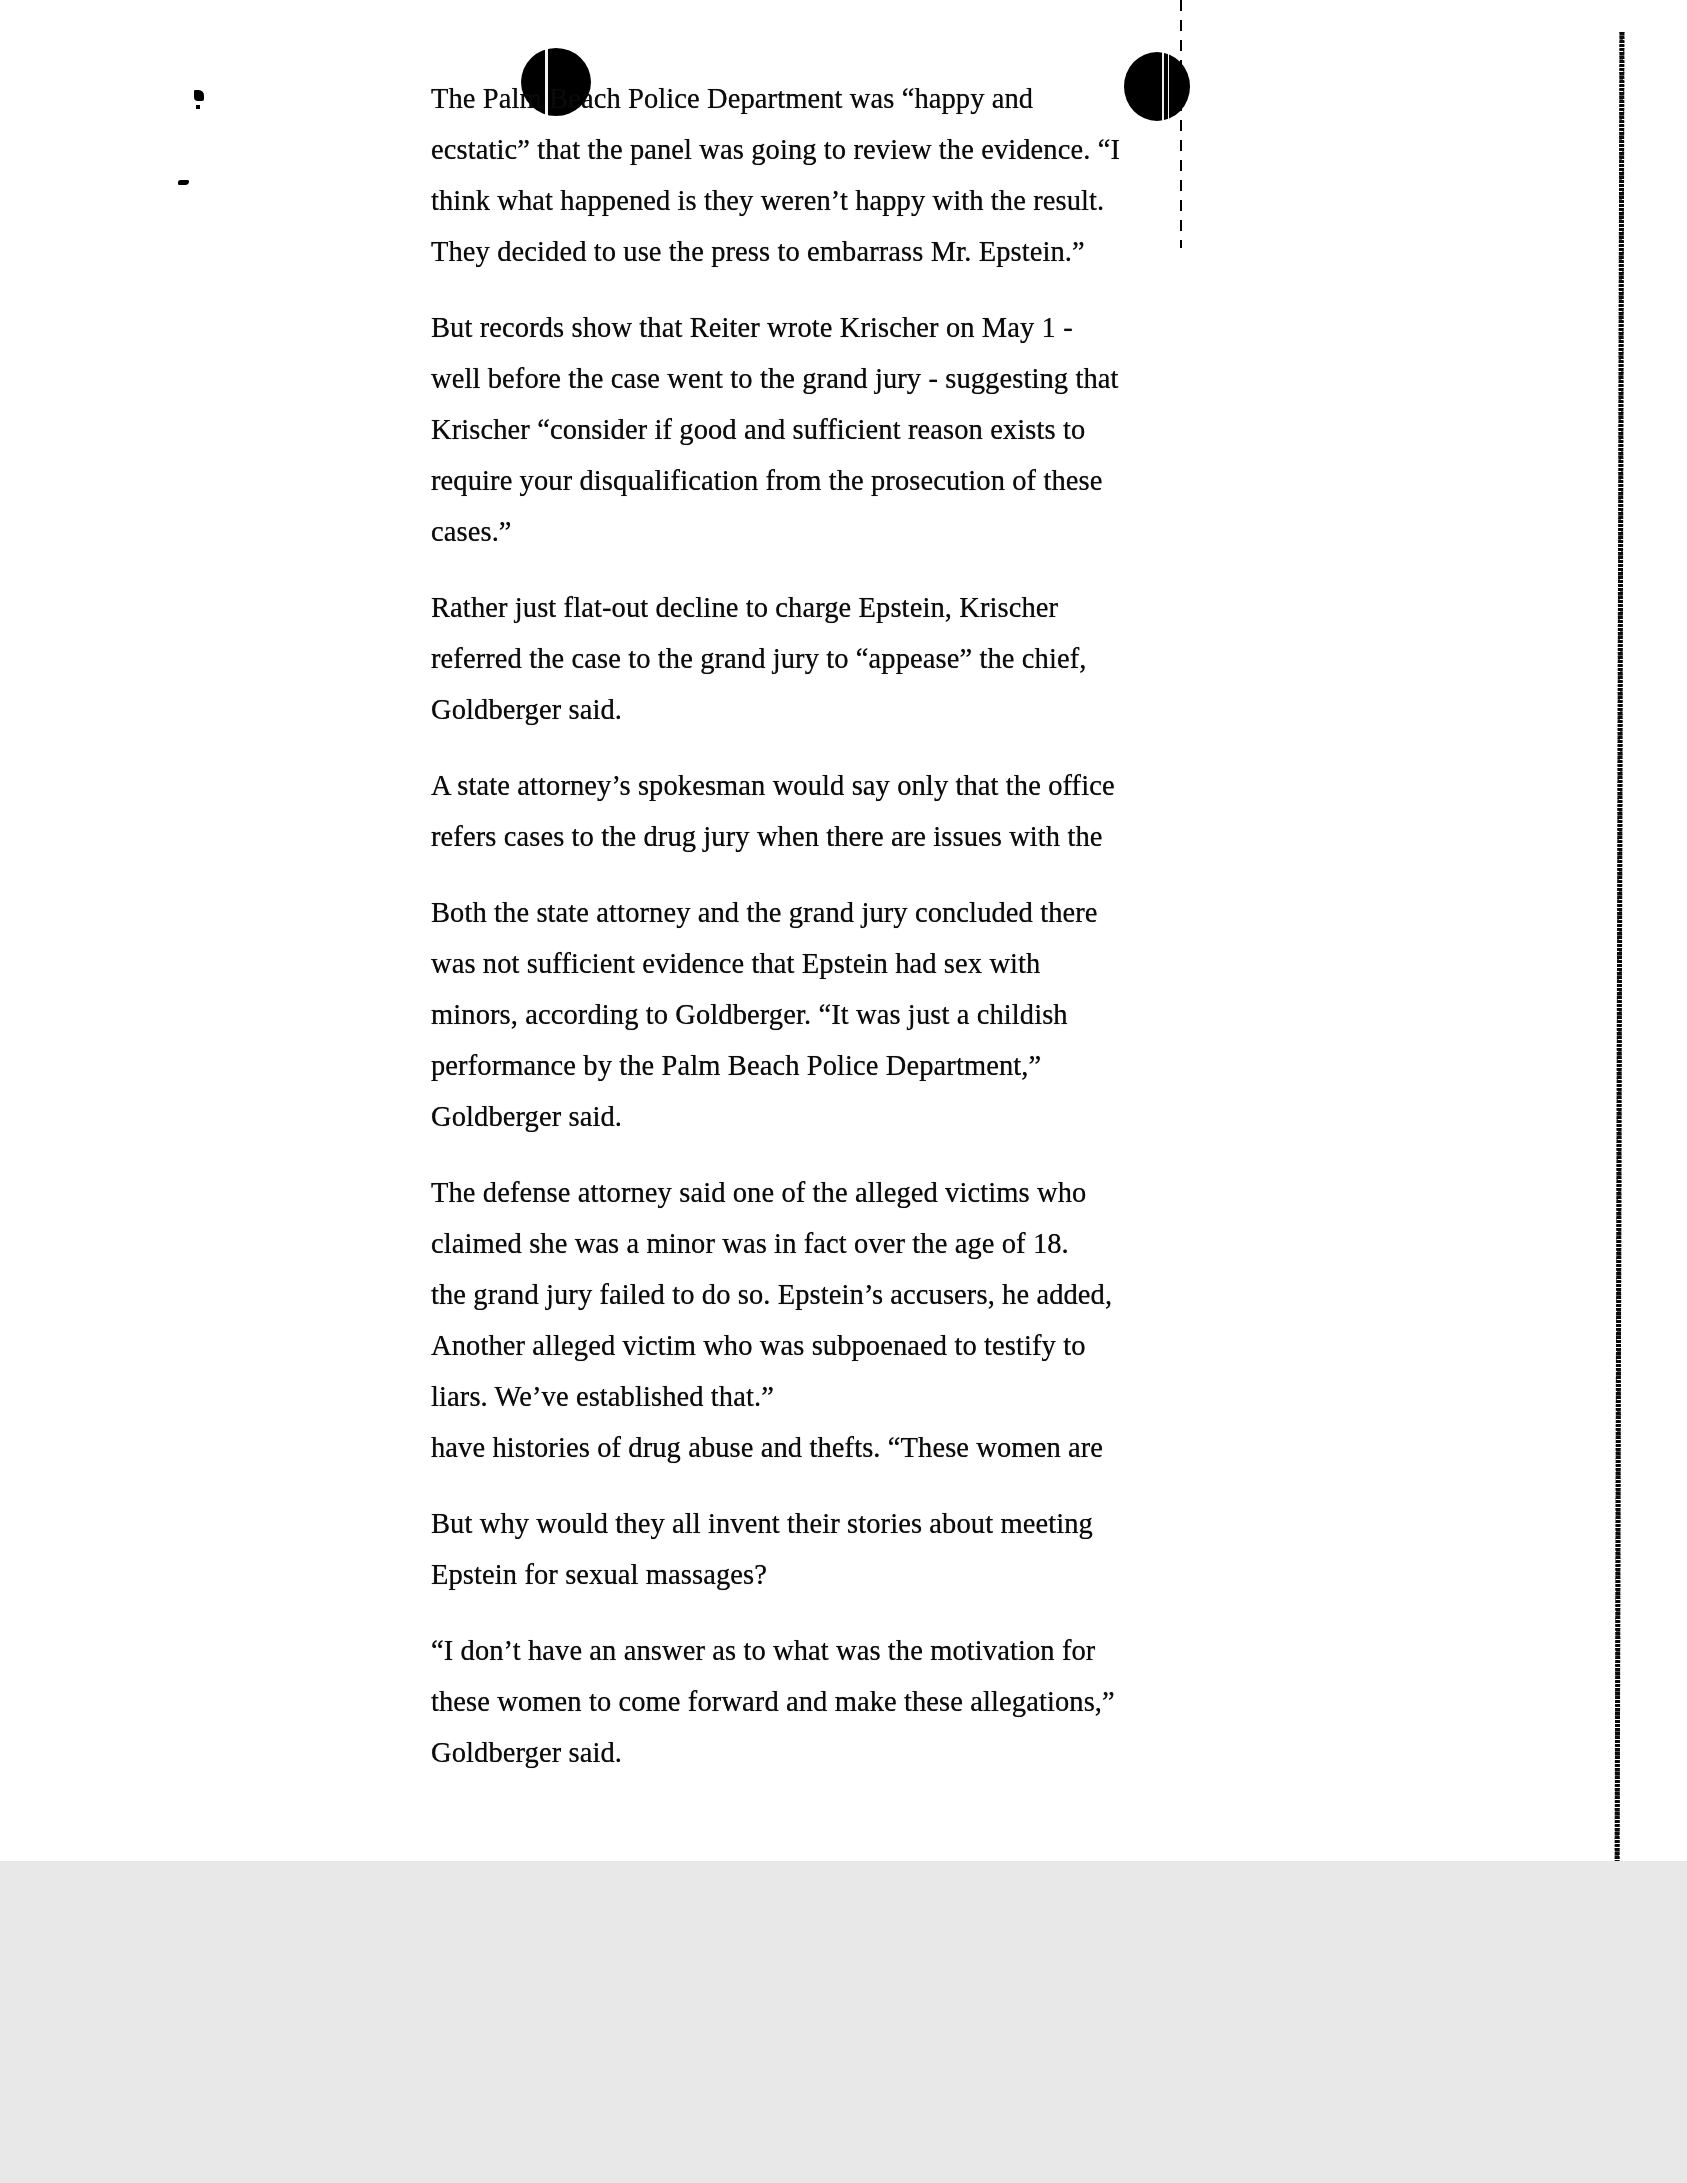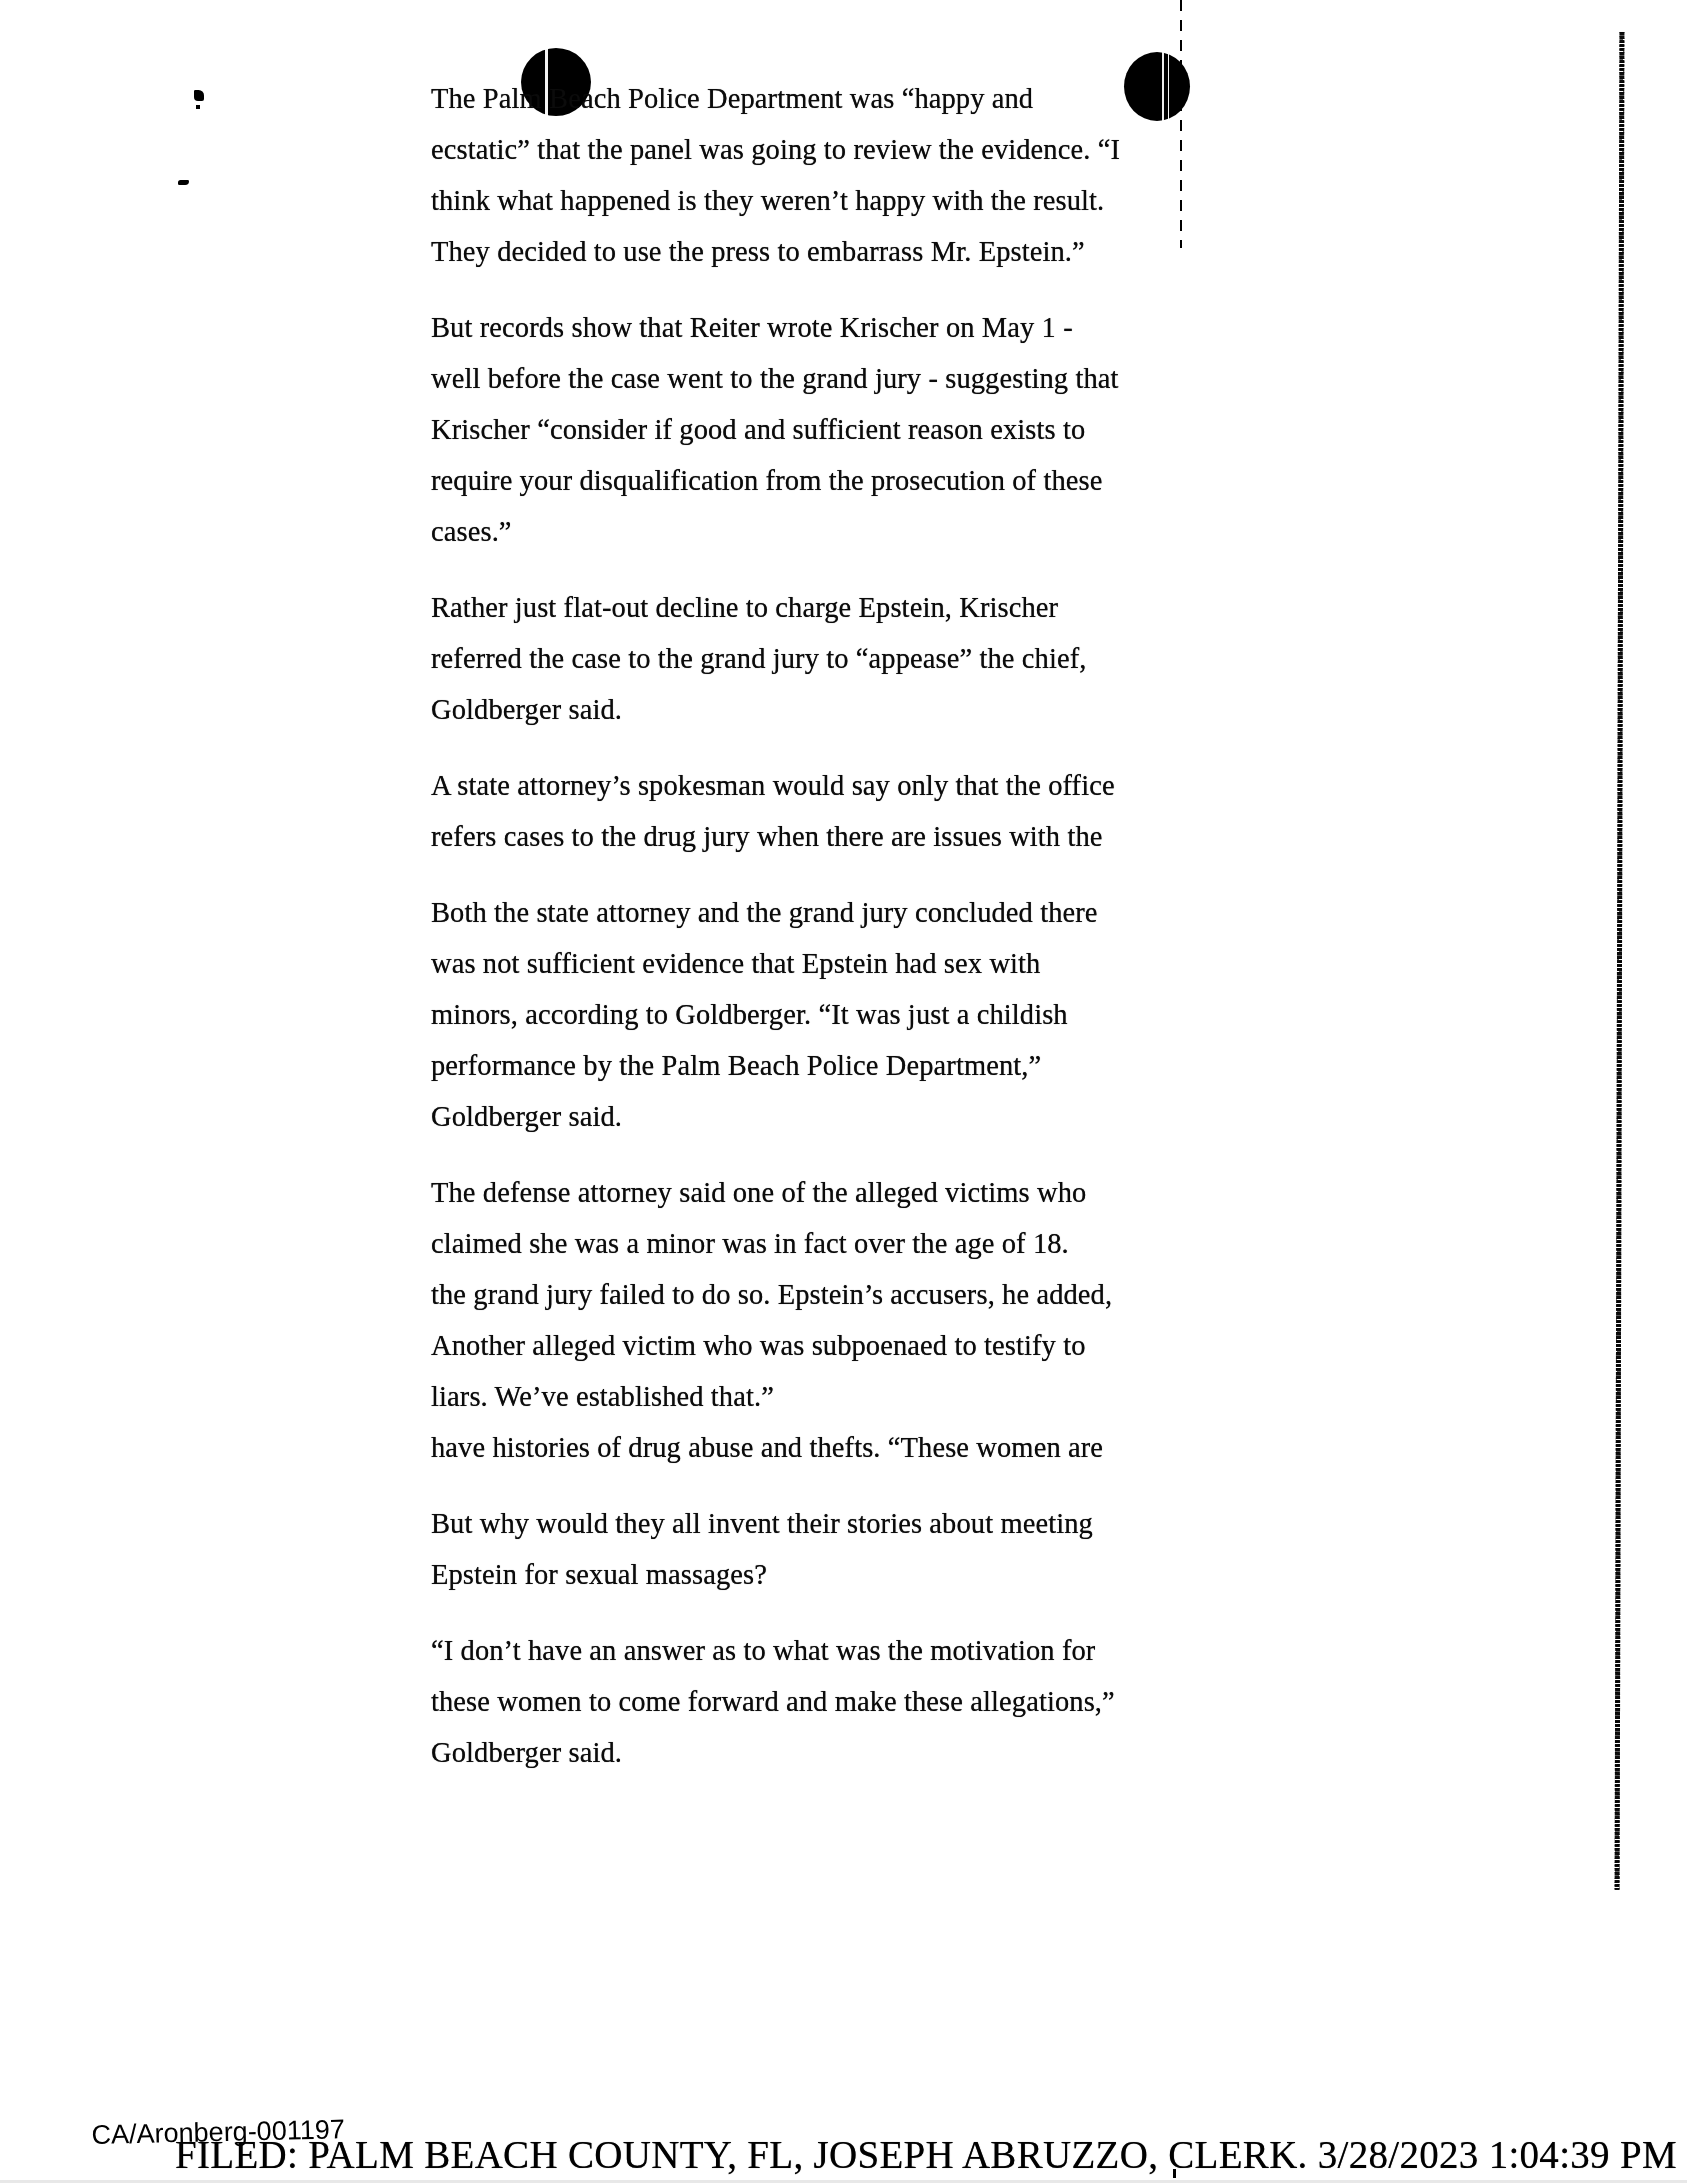--- a/index.html
+++ b/index.html
@@ -1,19 +1,19 @@
 <!DOCTYPE html>
 <html style="font-size:10.6px"><head>
 <meta charset="utf-8">
 <style>
   html, body { margin: 0; padding: 0; background: #e8e8e8; }
   .page {
     position: relative;
     width: 1688px;
-    height: 2180px;
+    height: 1861px;
     background: #ffffff;
     overflow: hidden;
     font-family: "Liberation Serif", serif;
     color: #0b0b0b;
   }
   
   .text-column {
     position: absolute;
     left: 431px;
     top: 73px;

